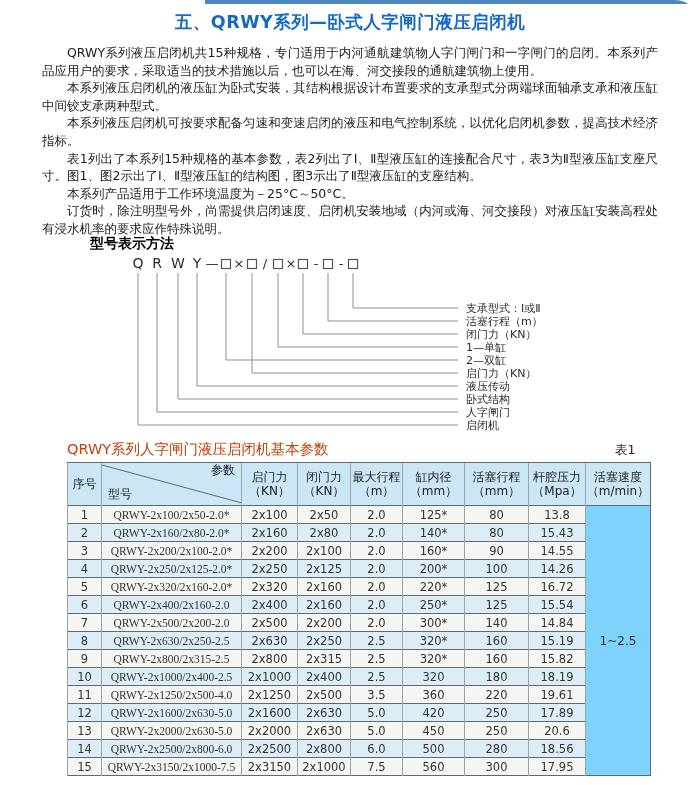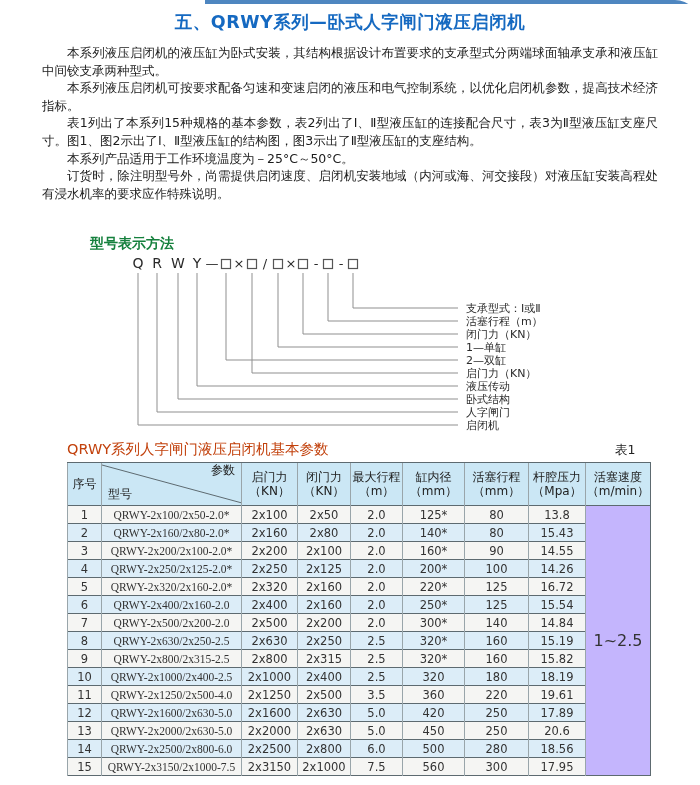--- a/index.html
+++ b/index.html
@@ -11,21 +11,21 @@
   .doc-title{
     position:absolute;left:0;top:10px;width:700px;text-align:center;
     font-size:17.5px;font-weight:bold;color:#1569c1;letter-spacing:.5px;
   }
   .paragraphs{position:absolute;left:42px;top:44px;width:616px;}
   .paragraphs p{
     margin:0;text-indent:2em;font-size:12.5px;line-height:17.6px;
     text-align:justify;color:#1b1b1b;
   }
   .model-method-heading{
-    position:absolute;left:90px;top:235px;font-size:14px;font-weight:bold;color:#15803d;
+    position:absolute;left:90px;top:235px;font-size:14px;font-weight:bold;color:#000000;
   }
   .diagram-svg{position:absolute;left:60px;top:245px;}
   .params-heading{
     position:absolute;left:67px;top:440px;font-size:14.5px;font-weight:normal;color:#c2410c;
   }
   .table-tag{position:absolute;left:615px;top:442px;font-size:12.5px;color:#222;}
   table.params{
     position:absolute;left:67px;top:462px;border-collapse:collapse;table-layout:fixed;
     font-size:11.5px;color:#333;border:1px solid #5d6a70;background:#f5f5f3;
   }
@@ -37,32 +37,33 @@
   table.params thead th{
     background:#cbe7f5;height:42px;font-size:12px;line-height:14px;color:#222;
   }
   table.params tbody tr{height:18px;}
   table.params tbody tr.alt td{background:#dcedf8;}
   td.model-cell{text-align:left;padding-left:3px;overflow:visible;font-size:11.5px;font-family:Liberation Serif, serif;}
   th.diag-cell{position:relative;overflow:hidden;}
   th.diag-cell .param-label{position:absolute;right:6px;top:0;font-size:12px;}
   th.diag-cell .model-label{position:absolute;left:6px;bottom:4px;font-size:12px;}
   th.diag-cell svg{position:absolute;left:0;top:0;}
-  td.speed-cell{background:#c4b5fd;font-size:16px;}
+  td.speed-cell{background:#7dd3fc;font-size:12px;}
 </style>
 </head>
 <body>
 
 <div class="page">
 
   <div class="top-strip"></div>
 
   <div class="doc-title">五、QRWY系列—卧式人字闸门液压启闭机</div>
 
   <div class="paragraphs">
+    <p>QRWY系列液压启闭机共15种规格，专门适用于内河通航建筑物人字门闸门和一字闸门的启闭。本系列产品应用户的要求，采取适当的技术措施以后，也可以在海、河交接段的通航建筑物上使用。</p>
     <p>本系列液压启闭机的液压缸为卧式安装，其结构根据设计布置要求的支承型式分两端球面轴承支承和液压缸中间铰支承两种型式。</p>
     <p>本系列液压启闭机可按要求配备匀速和变速启闭的液压和电气控制系统，以优化启闭机参数，提高技术经济指标。</p>
     <p>表1列出了本系列15种规格的基本参数，表2列出了Ⅰ、Ⅱ型液压缸的连接配合尺寸，表3为Ⅱ型液压缸支座尺寸。图1、图2示出了Ⅰ、Ⅱ型液压缸的结构图，图3示出了Ⅱ型液压缸的支座结构。</p>
     <p>本系列产品适用于工作环境温度为－25°C～50°C。</p>
     <p>订货时，除注明型号外，尚需提供启闭速度、启闭机安装地域（内河或海、河交接段）对液压缸安装高程处有浸水机率的要求应作特殊说明。</p>
   </div>
 
   <div class="model-method-heading">型号表示方法</div>
 
   <svg class="diagram-svg" width="600" height="195" viewBox="0 0 600 195">

